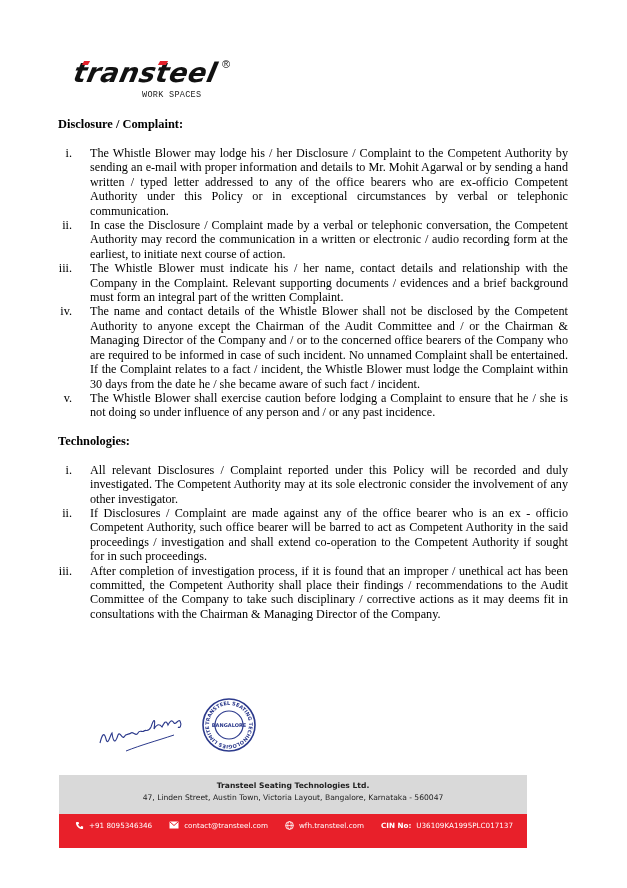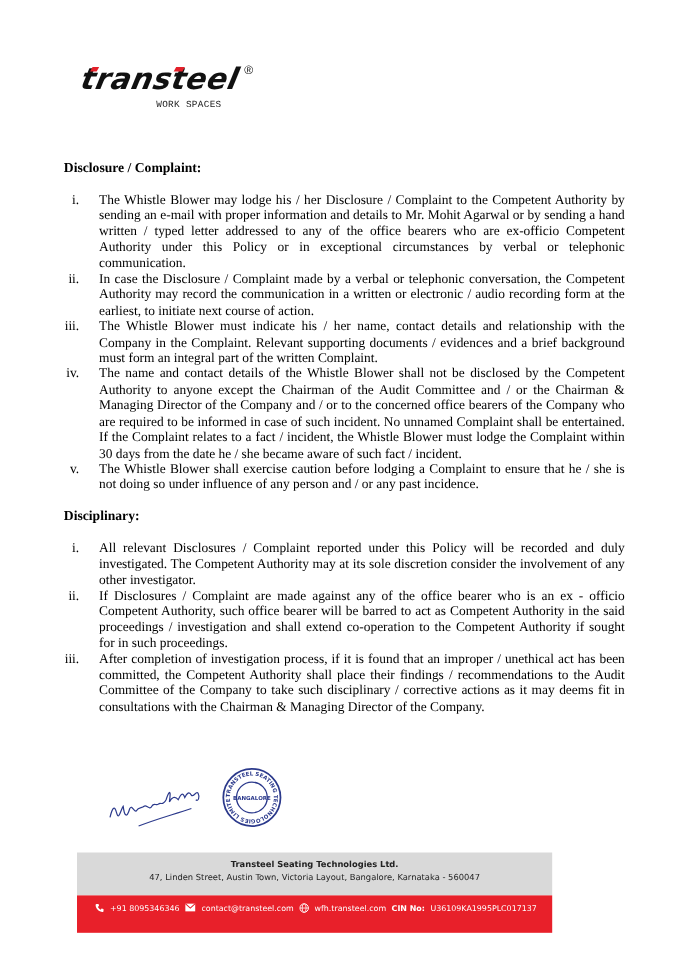--- a/index.html
+++ b/index.html
@@ -5,33 +5,33 @@
   html, body { margin: 0; padding: 0; background: #ffffff; }
   body { width: 627px; height: 888px; position: relative; overflow: hidden; font-family: "Liberation Serif", serif; color: #000; }
 
   .logo { position: absolute; left: 74px; top: 58px; width: 170px; height: 48px; }
   .logo-word { position: absolute; left: 0; top: 0; font-family: "DejaVu Sans", sans-serif; font-weight: bold; font-style: italic; font-size: 27px; letter-spacing: 0.5px; color: #111; transform: skewX(-12deg); line-height: 30px; }
   .logo-reg { position: absolute; left: 148px; top: 0px; font-family: "Liberation Sans", sans-serif; font-size: 11px; color: #111; }
   .logo-mark1 { position: absolute; left: 9px; top: 3px; width: 6px; height: 4px; background: #e3202a; transform: skewX(-30deg); }
   .logo-mark2 { position: absolute; left: 85px; top: 3px; width: 8px; height: 4px; background: #e3202a; transform: skewX(-30deg); }
   .logo-sub { position: absolute; left: 68px; top: 32px; font-family: Liberation Mono, monospace; font-size: 8.5px; color: #222; letter-spacing: 0.3px; }
 
-  .content { position: absolute; left: 58px; top: 117px; width: 510px; font-size: 12.2px; line-height: 14.4px; margin-top: 28px; }
+  .content { position: absolute; left: 58px; top: 117px; width: 510px; font-size: 12.2px; line-height: 14.4px; }
   h2 { margin: 0; font-size: 12.4px; font-weight: bold; line-height: 15px; }
   .sec-gap { height: 14px; }
   ol.roman { list-style: none; margin: 14px 0 0 0; padding: 0; }
   ol.roman li { position: relative; padding-left: 32px; text-align: justify; }
   ol.roman li .num { position: absolute; left: 0; width: 14px; text-align: right; }
   ol.roman li .num.ln { left: -8px; width: 22px; }
   p.body { margin: 14px 0 0 0; text-align: justify; }
 
   .sig { position: absolute; left: 96px; top: 705px; width: 100px; height: 50px; }
   .stamp { position: absolute; left: 201px; top: 697px; width: 56px; height: 56px; }
 
-  .footer { position: absolute; left: 70px; top: 775px; width: 432px; }
+  .footer { position: absolute; left: 59px; top: 775px; width: 468px; }
   .footer-grey { background: #d9d9d9; height: 39px; text-align: center; font-family: "DejaVu Sans", sans-serif; color: #222; }
   .footer-company { font-size: 7.6px; font-weight: bold; padding-top: 5px; line-height: 11px; }
   .footer-addr { font-size: 7.6px; line-height: 14px; }
   .footer-red { background: #e8202a; height: 34px; display: flex; align-items: center; justify-content: space-between; padding: 0 14px 12px 16px; box-sizing: border-box; color: #fff; font-family: "DejaVu Sans", sans-serif; font-size: 7.2px; }
   .fitem { display: flex; align-items: center; gap: 5px; white-space: nowrap; }
   .fitem svg { display: block; }
   .cin-label { font-weight: bold; }
 </style>
 </head>
 <body>
@@ -48,23 +48,23 @@
   <h2>Disclosure / Complaint:</h2>
   <ol class="roman">
     <li><span class="num">i.</span><span>The Whistle Blower may lodge his / her Disclosure / Complaint to the Competent Authority by sending an e-mail with proper information and details to Mr. Mohit Agarwal or by sending a hand written / typed letter addressed to any of the office bearers who are ex-officio Competent Authority under this Policy or in exceptional circumstances by verbal or telephonic communication.</span></li>
     <li><span class="num">ii.</span><span>In case the Disclosure / Complaint made by a verbal or telephonic conversation, the Competent Authority may record the communication in a written or electronic / audio recording form at the earliest, to initiate next course of action.</span></li>
     <li><span class="num ln">iii.</span><span>The Whistle Blower must indicate his / her name, contact details and relationship with the Company in the Complaint. Relevant supporting documents / evidences and a brief background must form an integral part of the written Complaint.</span></li>
     <li><span class="num ln">iv.</span><span>The name and contact details of the Whistle Blower shall not be disclosed by the Competent Authority to anyone except the Chairman of the Audit Committee and / or the Chairman &amp; Managing Director of the Company and / or to the concerned office bearers of the Company who are required to be informed in case of such incident. No unnamed Complaint shall be entertained. If the Complaint relates to a fact / incident, the Whistle Blower must lodge the Complaint within 30 days from the date he / she became aware of such fact / incident.</span></li>
     <li><span class="num">v.</span><span>The Whistle Blower shall exercise caution before lodging a Complaint to ensure that he / she is not doing so under influence of any person and / or any past incidence.</span></li>
   </ol>
 
   <div class="sec-gap"></div>
-  <h2>Disciplinary:</h2>
+  <h2>Technologies:</h2>
   <ol class="roman">
-    <li><span class="num">i.</span><span>All relevant Disclosures / Complaint reported under this Policy will be recorded and duly investigated. The Competent Authority may at its sole discretion consider the involvement of any other investigator.</span></li>
+    <li><span class="num">i.</span><span>All relevant Disclosures / Complaint reported under this Policy will be recorded and duly investigated. The Competent Authority may at its sole electronic consider the involvement of any other investigator.</span></li>
     <li><span class="num">ii.</span><span>If Disclosures / Complaint are made against any of the office bearer who is an ex - officio Competent Authority, such office bearer will be barred to act as Competent Authority in the said proceedings / investigation and shall extend co-operation to the Competent Authority if sought for in such proceedings.</span></li>
     <li><span class="num ln">iii.</span><span>After completion of investigation process, if it is found that an improper / unethical act has been committed, the Competent Authority shall place their findings / recommendations to the Audit Committee of the Company to take such disciplinary / corrective actions as it may deems fit in consultations with the Chairman &amp; Managing Director of the Company.</span></li>
   </ol>
 
   <div class="sec-gap"></div>
 </div>
 
 <svg class="sig" viewBox="0 0 100 50">
   <path d="M4 38 C6 30, 8 26, 10 34 C12 42, 14 30, 16 28 C17 36, 19 40, 22 30 C24 26, 26 34, 28 32 C30 28, 33 30, 35 28 C37 26, 40 32, 42 28 C44 24, 46 28, 48 26 C50 24, 52 28, 55 22 C57 16, 60 10, 58 24 C60 20, 63 18, 66 22 C68 18, 70 14, 72 20 C74 16, 76 14, 78 18 C80 20, 82 14, 84 16 C86 20, 84 24, 82 22" fill="none" stroke="#2c3a8c" stroke-width="1.1"></path>
   <path d="M30 46 C45 40, 60 36, 78 30" fill="none" stroke="#2c3a8c" stroke-width="1"></path>

